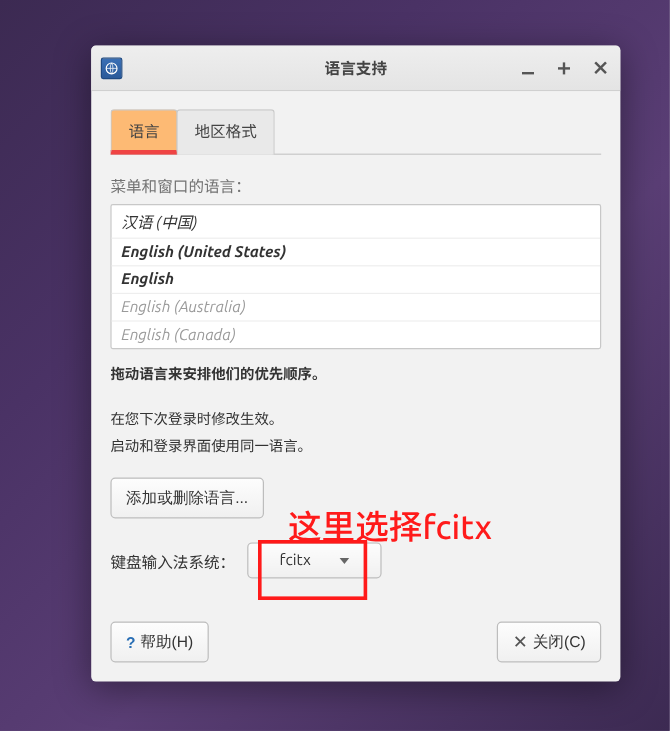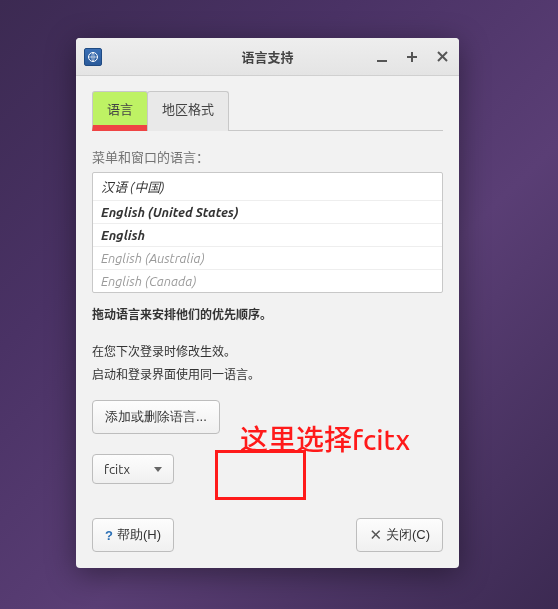--- a/index.html
+++ b/index.html
@@ -9,21 +9,21 @@
     background-color: #4a3265;
     font-family: "Ubuntu", "Noto Sans CJK SC", sans-serif;
     font-size: 13px;
     color: #333;
     position: relative;
     overflow: hidden;
   }
   .window {
     position: absolute;
     left: 76px; top: 38px;
-    width: 383px; height: 530px;
+    width: 441px; height: 530px;
     background: #f2f2f2;
     border-radius: 4px;
     box-shadow: 0 6px 30px rgba(0,0,0,0.4);
     display: flex;
     flex-direction: column;
   }
   .titlebar {
     height: 38px;
     background: linear-gradient(#eeeeee, #e4e4e4);
     border-bottom: 1px solid #d0d0d0;
@@ -77,22 +77,22 @@
     border: 1px solid #c8c8c8;
     border-bottom: none;
     background: #e9e9e9;
     margin-right: -1px;
     border-radius: 3px 3px 0 0;
     color: #444;
     position: relative;
     top: 1px;
   }
   .tab.active {
-    background: #bef264;
-    border-bottom: 6px solid #ef4444;
+    background: #fdba74;
+    border-bottom: 4px solid #ef4444;
     top: 1px;
   }
   .section-label {
     margin-top: 16px;
     margin-bottom: 6px;
     color: #737373;
   }
   .lang-list {
     border: 1px solid #c8c8c8;
     background: #fff;
@@ -134,21 +134,21 @@
   .ime-row {
     margin-top: 20px;
     display: flex;
     align-items: center;
     gap: 10px;
   }
   .dropdown {
     display: inline-flex;
     align-items: center;
     gap: 24px;
-    padding: 7px 11px;
+    padding: 7px 26px;
     background: linear-gradient(#fdfdfd, #f0f0f0);
     border: 1px solid #bdbdbd;
     border-radius: 4px;
     min-width: 68px;
   }
   .dropdown .caret {
     width: 0; height: 0;
     border-left: 4px solid transparent;
     border-right: 4px solid transparent;
     border-top: 5px solid #666;
@@ -233,20 +233,21 @@
     <div class="hint-bold">拖动语言来安排他们的优先顺序。</div>
     <div class="hint-small">在您下次登录时修改生效。</div>
 
     <div class="hint-small" style="margin-top:6px">启动和登录界面使用同一语言。</div>
 
     <div class="btn-row" style="margin-top:18px">
       <button class="btn">添加或删除语言...</button>
     </div>
 
     <div class="ime-row">
+      <span>键盘输入法系统：</span>
       <div class="dropdown">
         <span>fcitx</span>
         <span class="caret"></span>
       </div>
     </div>
 
     <div class="footer">
       <button class="btn">
         <span style="color:#2a6fb5;font-weight:bold">?</span>
         <span>帮助(H)</span>

